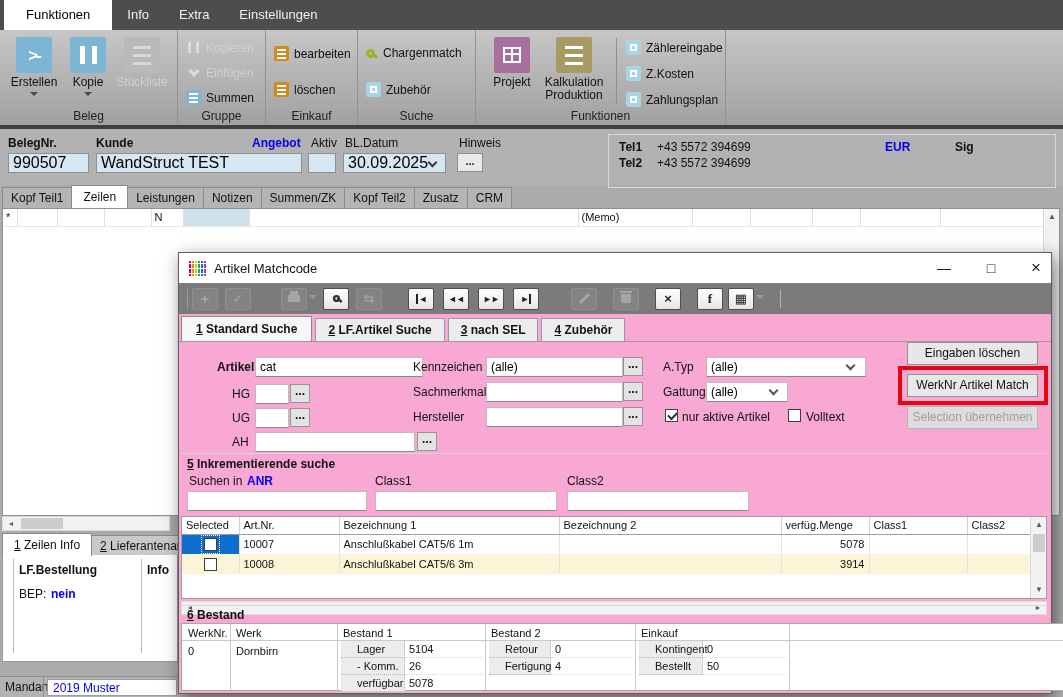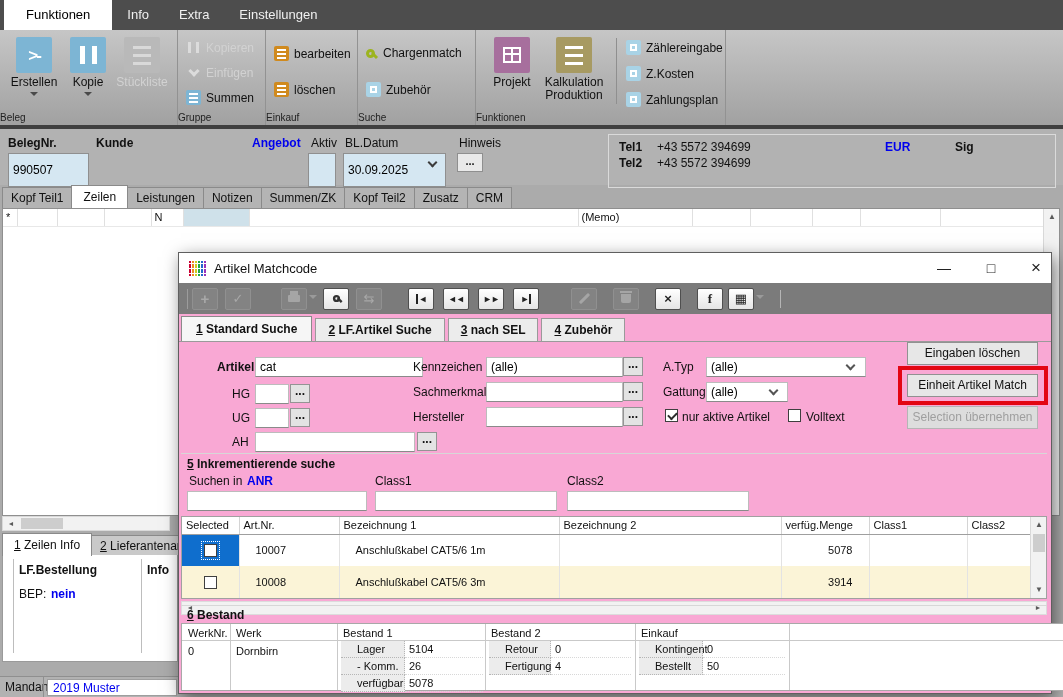--- a/index.html
+++ b/index.html
@@ -9,21 +9,21 @@
 .abs{position:absolute}
 
 
 #menubar{position:absolute;left:0;top:0;width:1063px;height:30px;background:#4d4d4d;display:flex;align-items:stretch;padding-left:4px}
 .mtab{color:#f0f0f0;font-size:13px;padding:7px 15px;cursor:default}
 .mtab.active{background:#fff;color:#000;padding:7px 22px}
 
 
 #ribbon{position:absolute;left:0;top:30px;width:1063px;height:95px;background:linear-gradient(#c6c6c6,#a1a1a1);display:flex}
 .rgroup{position:relative;height:95px;border-right:1px solid #929292}
-.rglabel{position:absolute;bottom:2px;left:0;right:0;font-size:10px;color:#222}
+.rglabel{position:absolute;bottom:2px;left:0;right:0;text-align:center;font-size:12px;color:#222}
 .rbig{position:absolute;width:56px;display:flex;flex-direction:column;align-items:center;text-align:center;font-size:12px;line-height:13px}
 .ricon{width:36px;height:36px;border-radius:2px;margin-bottom:3px;display:flex;align-items:center;justify-content:center;color:#fff;font-weight:bold}
 .caret{width:0;height:0;border:4px solid transparent;border-top-color:#4a4a4a;margin-top:3px}
 .rsm{position:absolute;display:flex;align-items:center;gap:5px;font-size:12px;white-space:nowrap}
 .sicon{width:15px;height:15px;border-radius:2px;flex:none;display:flex;align-items:center;justify-content:center}
 .c-blue{background:#7db5d4}.c-orange{background:#d08a1e}.c-mauve{background:#a76f9d}.c-khaki{background:#a79a62}.c-dis{background:#b9b9b9}
 .sqicon{width:15px;height:15px;border-radius:2px;background:#a9d3e6;display:flex;align-items:center;justify-content:center}
 .sqicon i{display:block;width:7px;height:7px;border:2px solid #fff}
 .lines3{width:9px;height:2px;background:#fff;box-shadow:0 -4px 0 #fff,0 4px 0 #fff}
 .lines3b{width:18px;height:3px;background:#fff;box-shadow:0 -8px 0 #fff,0 8px 0 #fff}
@@ -37,21 +37,21 @@
 .wingrid{width:18px;height:16px;border:2px solid #fff;position:relative}
 .wingrid::before{content:"";position:absolute;left:0;right:0;top:4px;height:2px;background:#fff}
 .wingrid::after{content:"";position:absolute;top:0;bottom:0;left:6px;width:2px;background:#fff}
 .distext{color:#d2d2d2}
 .vdiv{position:absolute;width:1px;background:#8f8f8f}
 
 
 #sep{position:absolute;left:0;top:125px;width:1063px;height:4px;background:#3f3f3f}
 #hdr{position:absolute;left:0;top:129px;width:1063px;height:56px;background:#b2b2b2}
 .hlab{position:absolute;font-weight:bold;font-size:12px}
-.bluefield{position:absolute;height:34px;background:#d5e7f2;border:1px solid #8f8f8f;font-size:12px;padding:2px 4px;font-family:"Liberation Sans",sans-serif}
+.bluefield{position:absolute;height:20px;background:#d5e7f2;border:1px solid #8f8f8f;font-size:16px;padding:2px 4px;font-family:"Liberation Sans",sans-serif}
 .dchev{position:absolute;width:7px;height:7px;border-right:2px solid #3c3c3c;border-bottom:2px solid #3c3c3c;transform:rotate(45deg)}
 .btn3d{position:absolute;background:#e9e9e9;border:1px solid #8f8f8f;text-align:center;font-weight:bold;font-size:11px;line-height:14px}
 #telbox{position:absolute;left:608px;top:134px;width:448px;height:54px;border:1px solid #dadada}
 .blue{color:#0000ee}
 
 
 #doctabs{position:absolute;left:2px;top:186px;display:flex;align-items:flex-end;height:22px}
 .dtab{border:1px solid #8a8a8a;border-bottom:none;background:#b4b4b4;padding:3px 8px 3px;font-size:12px;margin-right:-1px;white-space:nowrap}
 .dtab.active{background:#fff;padding:4px 11px;position:relative;z-index:2}
 
@@ -110,21 +110,21 @@
 .cbx.on::after{content:"";position:absolute;left:2px;top:2px;width:7px;height:4px;border-left:2px solid #2d2d2d;border-bottom:2px solid #2d2d2d;transform:rotate(-45deg)}
 .dbtn{position:absolute;width:131px;height:23px;background:#e7e7e7;border:1px solid #919191;font-size:12px;text-align:center;line-height:21px;white-space:nowrap}
 .dbtn.dis{color:#9f9f9f;background:#ddd;border-color:#b5b5b5}
 #redbox{position:absolute;left:719px;top:113px;width:150px;height:39px;border:4px solid #e30613}
 .secline{position:absolute;left:2px;width:866px;height:1px;background:#d7d7d7}
 .sectitle{position:absolute;font-weight:bold;font-size:12px}
 
 #restable{position:absolute;left:2px;top:263px;width:866px;height:83px;background:#fff;border:1px solid #a0a0a0}
 #restbl{border-collapse:collapse;table-layout:fixed;width:848px;font-size:11px}
 #restbl th{font-weight:normal;text-align:left;padding:2px 4px;border-right:1px solid #d4d4d4;border-bottom:1px solid #9f9f9f;height:17px;white-space:nowrap;overflow:hidden}
-#restbl td{padding:1px 16px;border-right:1px solid #e3e3e3;height:32px;white-space:nowrap;overflow:hidden}
+#restbl td{padding:1px 4px;border-right:1px solid #e3e3e3;height:20px;white-space:nowrap;overflow:hidden}
 tr.rowA td{background:#fff}
 tr.rowB td{background:#fbf4d7}
 td.selcell{background:#0f6ecd !important;text-align:center}
 .rcbx{display:inline-block;width:13px;height:13px;background:#fff;border:1px solid #3f3f3f;vertical-align:middle}
 .rcbx.focus{outline:1px dotted #fff;outline-offset:2px}
 #res-vscroll{position:absolute;right:0;top:0;width:16px;height:81px;background:#f2f2f2;border-left:1px solid #d9d9d9}
 .vthumb{width:12px;height:18px;background:#cdcdcd;margin:1px auto}
 #res-hscroll{position:absolute;left:2px;top:348px;width:866px;height:14px;background:#f2f2f2;border:1px solid #dcdcdc;display:flex;align-items:center;justify-content:space-between}
 
 #btbl{position:absolute;left:2px;top:370px;width:965px;height:68px;background:#fff;border:1px solid #a8a8a8;font-size:11px}
@@ -256,20 +256,21 @@
   </div>
   <div class="rgroup" style="flex:1;border-right:none"></div>
 </div>
 
 <div id="sep"></div>
 
 <div id="hdr">
   <span class="hlab" style="left:8px;top:7px">BelegNr.</span>
   <input class="bluefield" style="left: 8px; top: 24px; width: 81px;" value="990507">
   <span class="hlab" style="left:96px;top:7px">Kunde</span>
+  <input class="bluefield" style="left: 96px; top: 24px; width: 206px;" value="WandStruct TEST">
   <span class="hlab blue" style="left:252px;top:7px">Angebot</span>
   <span class="hlab" style="left:311px;top:7px;font-weight:normal">Aktiv</span>
   <input class="bluefield" style="left: 308px; top: 24px; width: 28px;" value="">
   <span class="hlab" style="left:345px;top:7px;font-weight:normal">BL.Datum</span>
   <input class="bluefield" style="left: 343px; top: 24px; width: 103px;" value="30.09.2025">
   <span class="dchev" style="left:429px;top:30px"></span>
   <span class="hlab" style="left:459px;top:7px;font-weight:normal">Hinweis</span>
   <span class="btn3d" style="left:457px;top:24px;width:26px;height:19px">...</span>
 </div>
 
@@ -451,21 +452,21 @@
   <span class="flab" style="left:484px;top:132px">Gattung</span>
   <input class="field" style="left: 527px; top: 129px; width: 82px;" value="(alle)">
   <span class="ddchev" style="left:591px;top:134px"></span>
   <span class="cbx on" style="left:486px;top:156px"></span>
   <span class="flab" style="left:503px;top:157px">nur aktive Artikel</span>
   <span class="cbx" style="left:609px;top:156px"></span>
   <span class="flab" style="left:627px;top:157px">Volltext</span>
 
   <div class="dbtn" style="left:728px;top:89px">Eingaben löschen</div>
   <div id="redbox"></div>
-  <div class="dbtn" style="left:728px;top:121px">Einheit Artikel Match</div>
+  <div class="dbtn" style="left:728px;top:121px">WerkNr Artikel Match</div>
   <div class="dbtn dis" style="left:728px;top:153px">Selection übernehmen</div>
 
   <div class="secline" style="top:200px"></div>
   <div class="sectitle" style="left:8px;top:204px">
     <span class="acc">5</span><span> Inkrementierende suche</span>
   </div>
   <span class="flab" style="left:10px;top:221px">Suchen in</span>
   <span class="flab blue" style="left:68px;top:221px;font-weight:bold">ANR</span>
   <input class="field" style="left: 8px; top: 238px; width: 180px;">
   <span class="flab" style="left:196px;top:221px">Class1</span>

